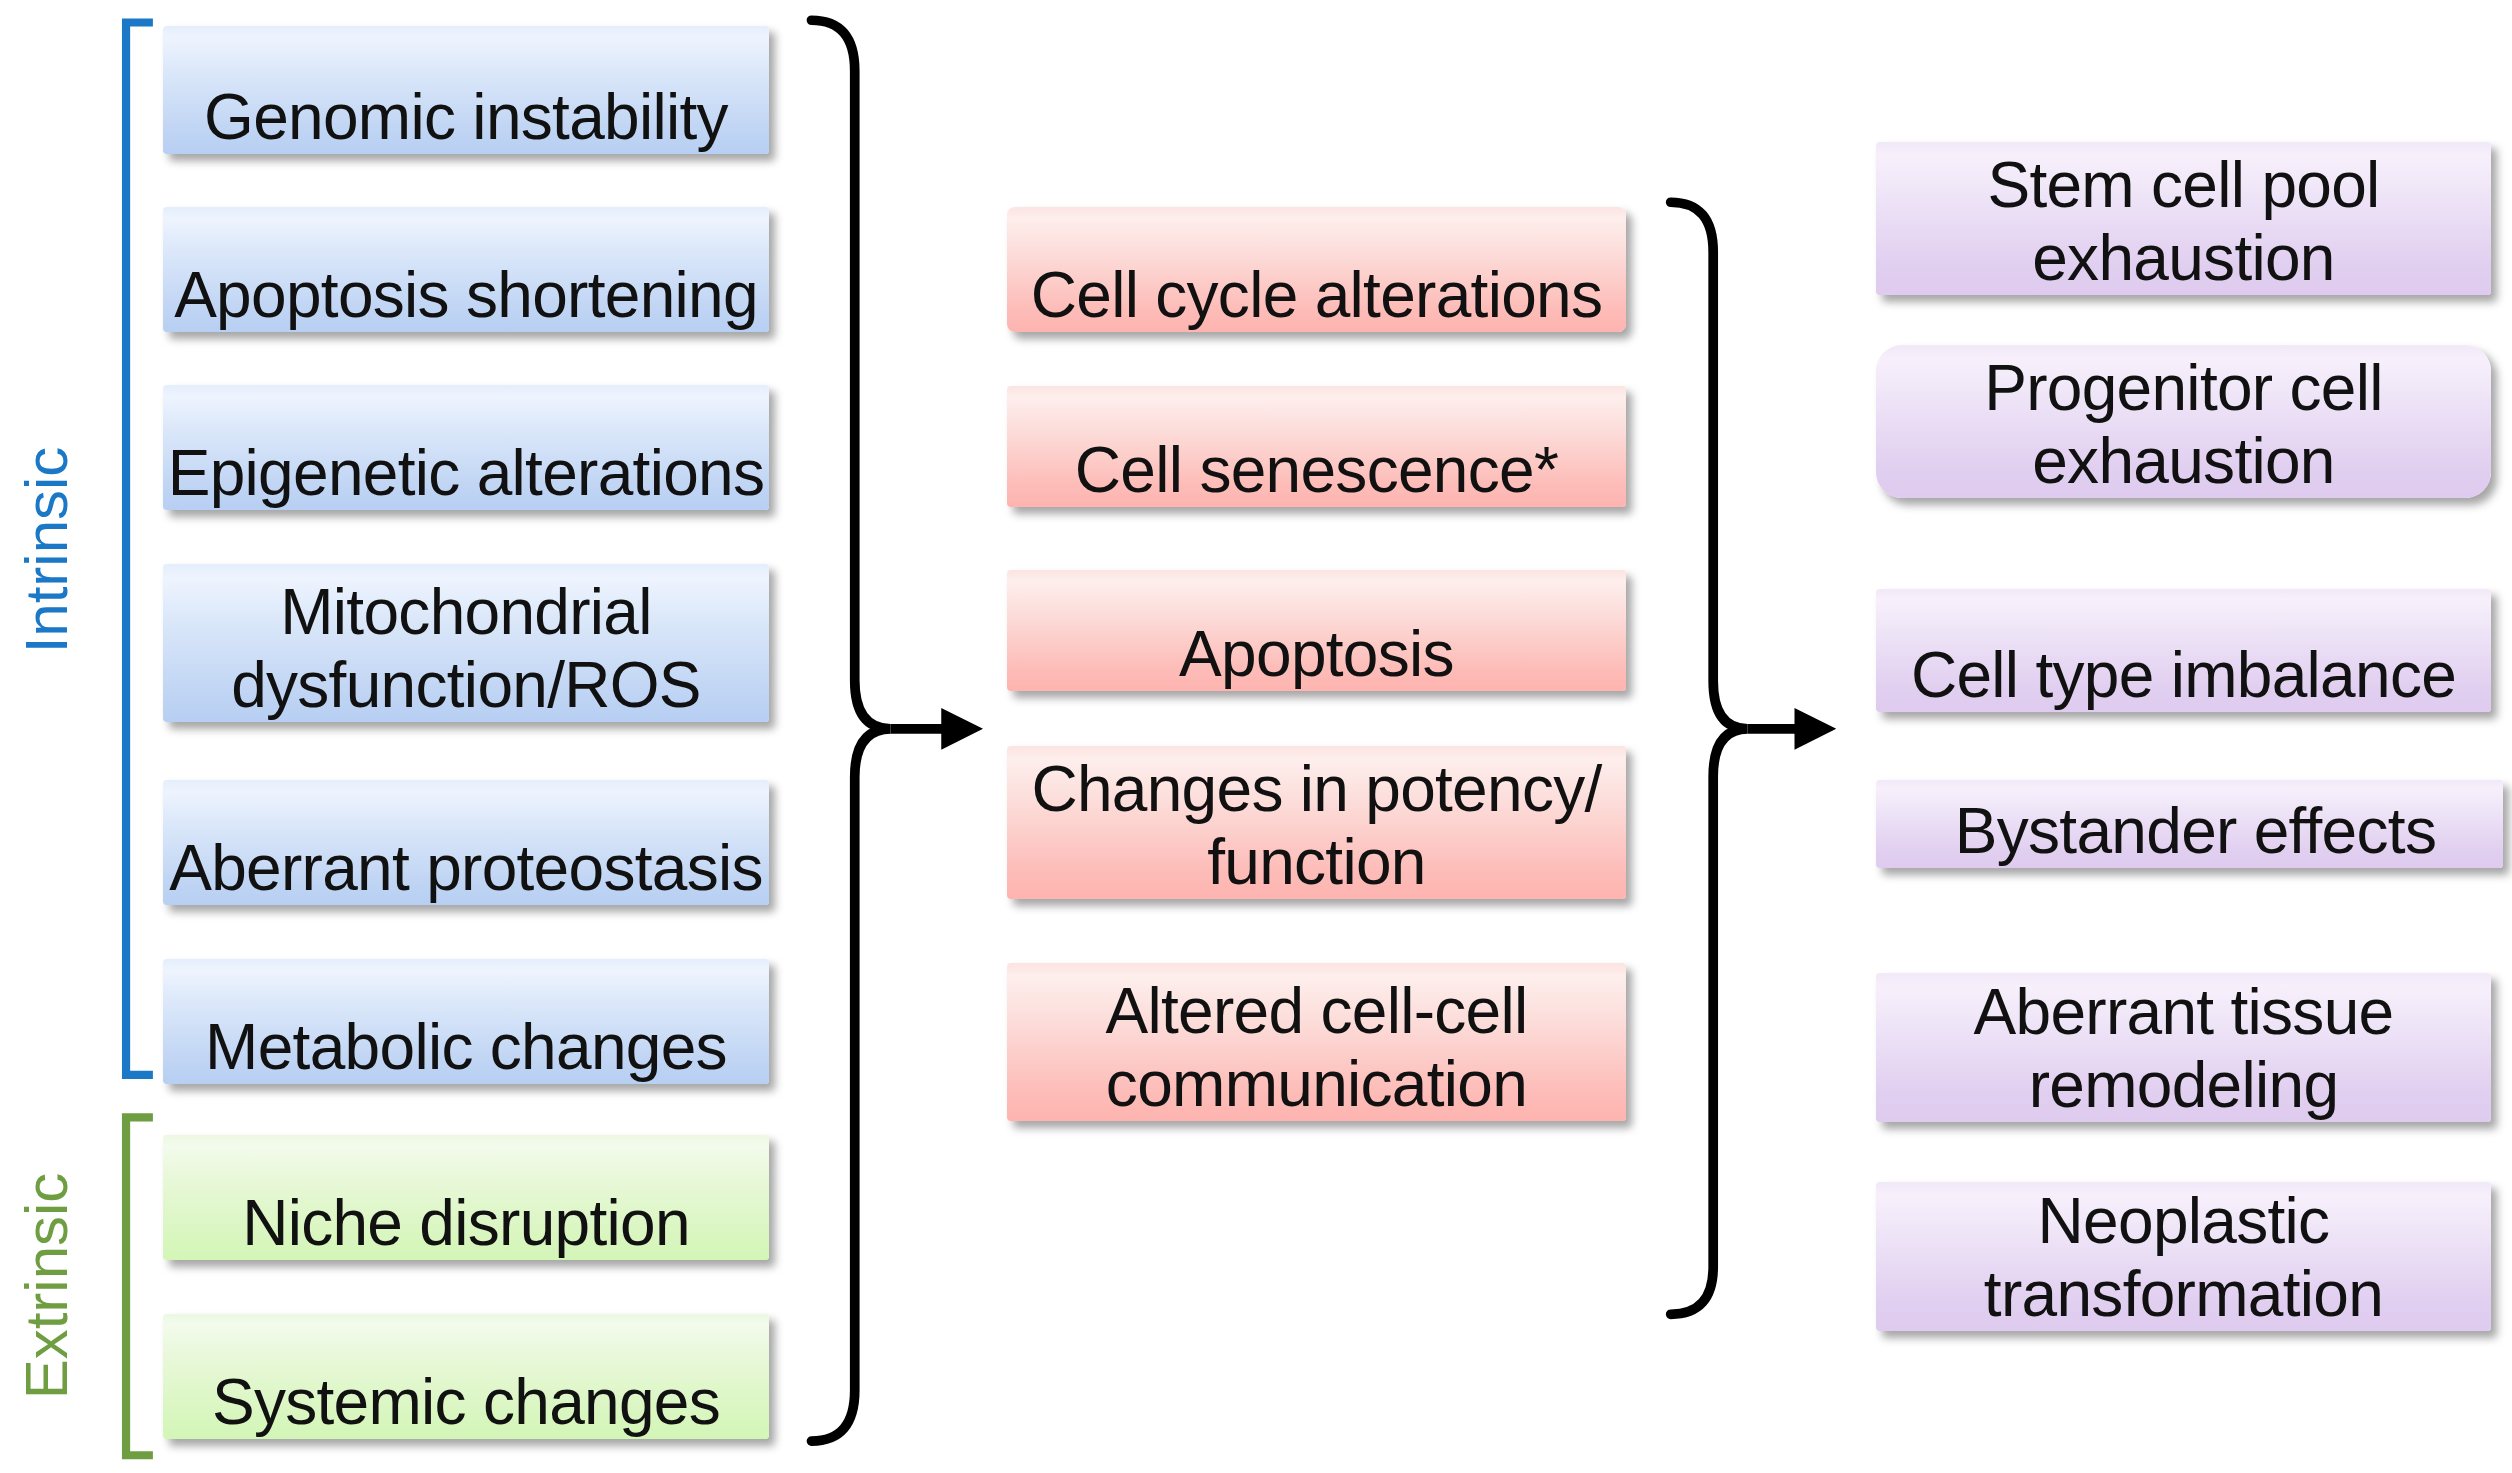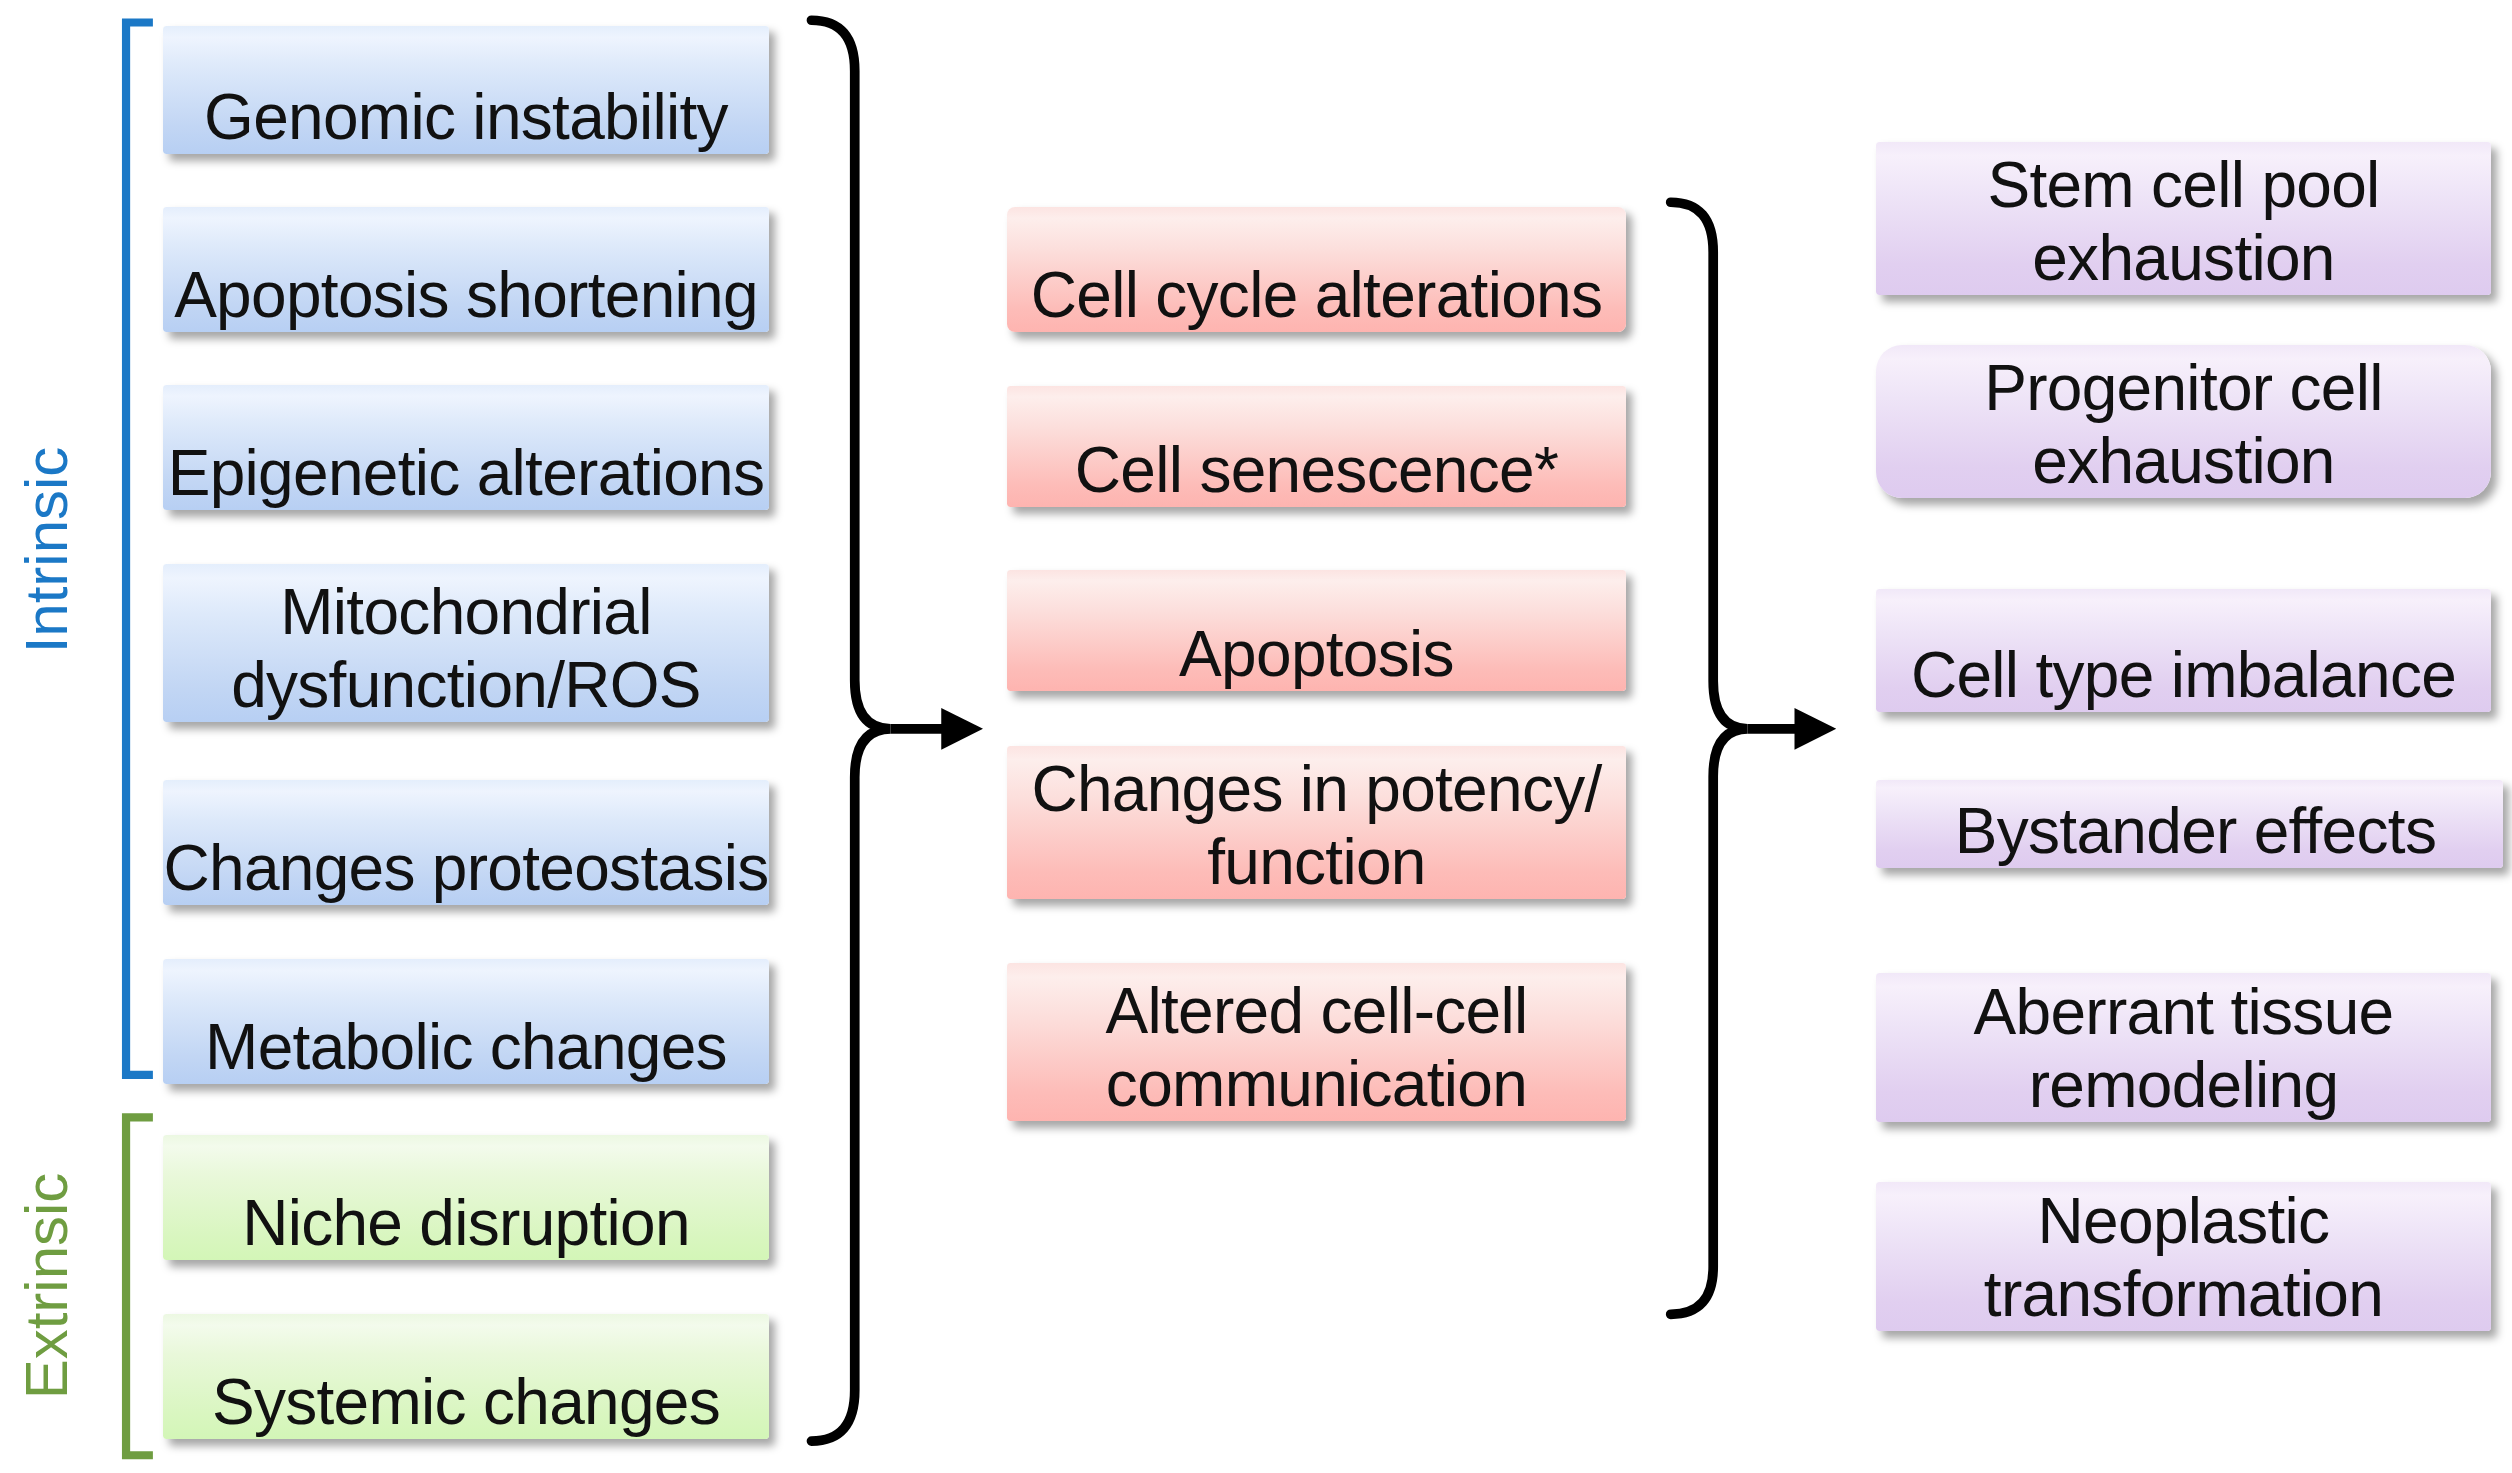--- a/index.html
+++ b/index.html
@@ -87,21 +87,21 @@
       <span>Apoptosis shortening</span>
     </div>
   <div class="box blue" style="left:163px; top:385px;  width:606px; height:125px;">
       <span>Epigenetic alterations</span>
     </div>
   <div class="box blue" style="left:163px; top:564px;  width:606px; height:158px;">
       <span>Mitochondrial
 dysfunction/ROS</span>
     </div>
   <div class="box blue" style="left:163px; top:780px; width:606px; height:125px;">
-      <span>Changes proteostasis</span>
+      <span>Aberrant proteostasis</span>
     </div>
   <div class="box blue" style="left:163px; top:959px; width:606px; height:125px;">
       <span>Metabolic changes</span>
     </div>
 
   <div class="box green" style="left:163px; top:1314px; width:606px; height:125px;">
       <span>Systemic changes</span>
     </div>
   <div class="box green" style="left:163px; top:1135px; width:606px; height:125px;">
       <span>Niche disruption</span>

